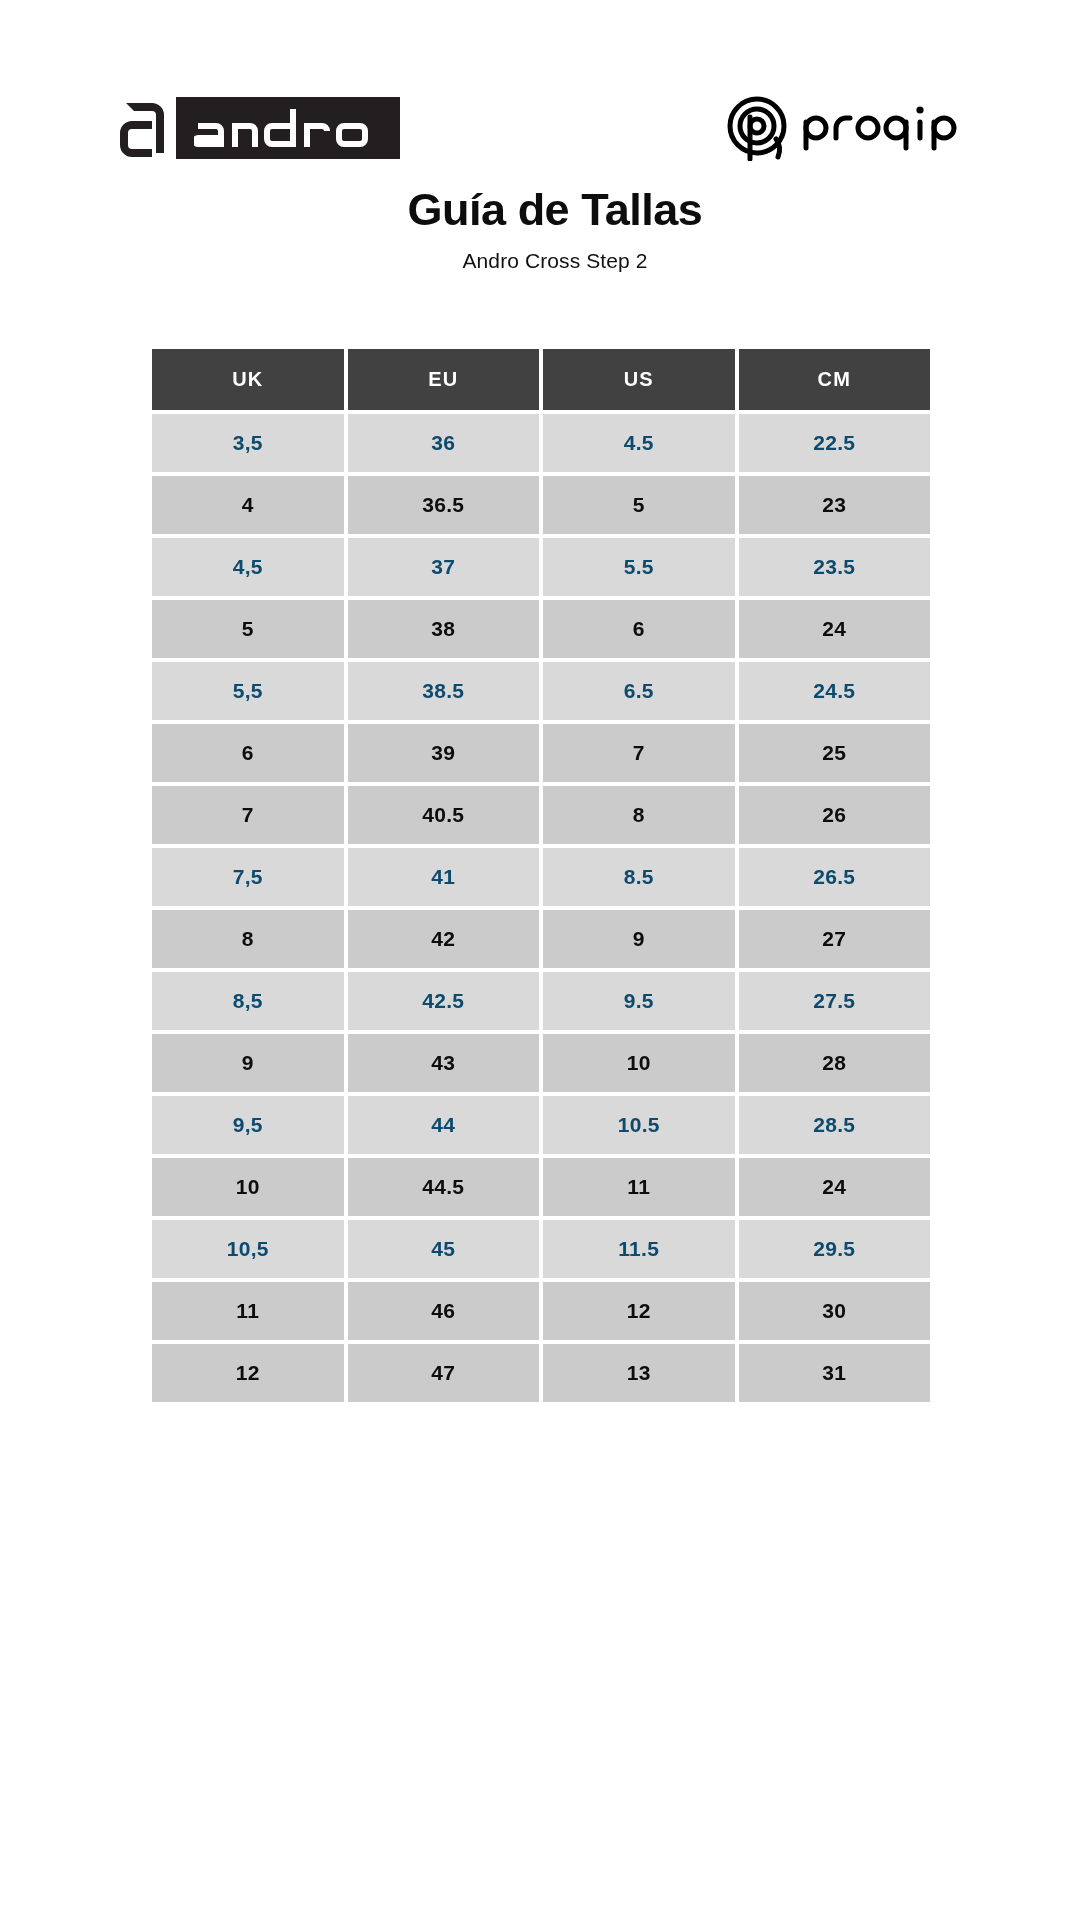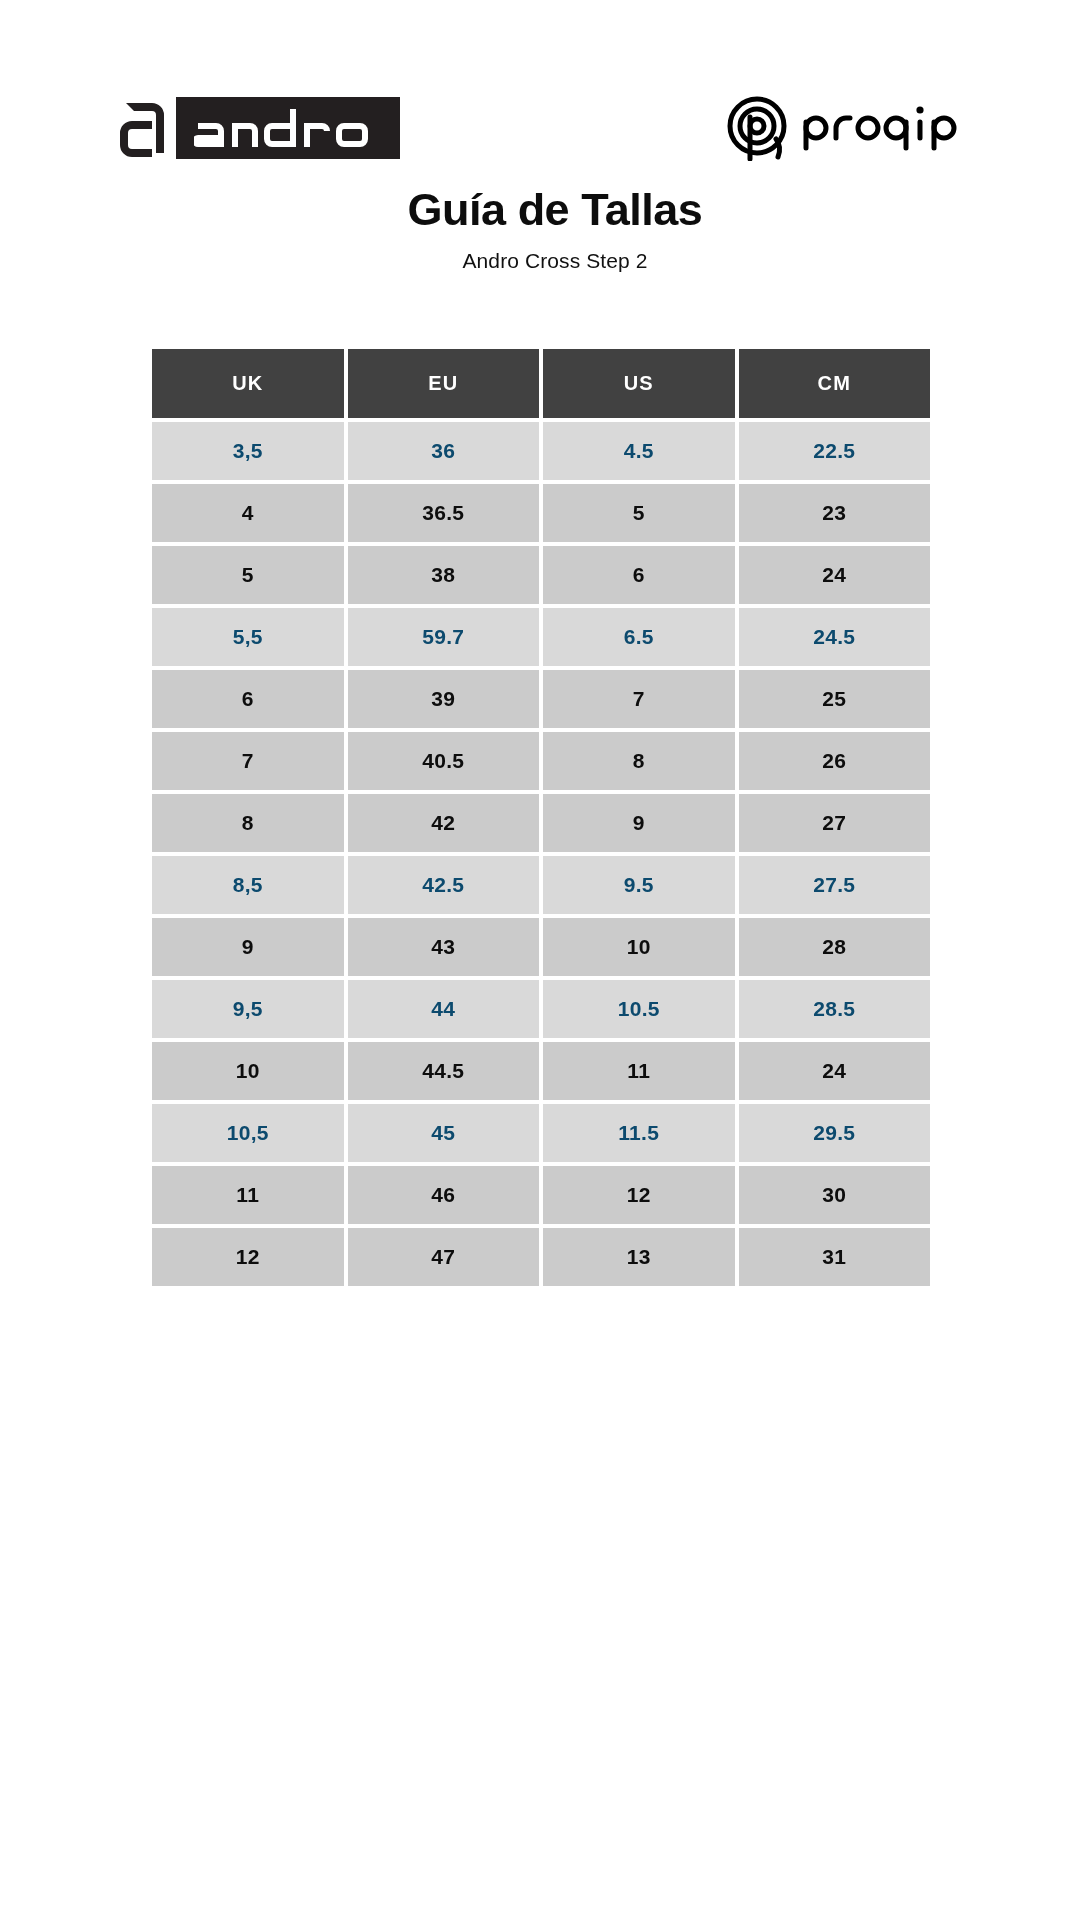--- a/index.html
+++ b/index.html
@@ -113,21 +113,21 @@
     vertical-align: middle;
     font-weight: bold;
     padding: 0;
     height: 58px;
     font-size: 21px;
     letter-spacing: 0.3px;
   }
   .size-table thead th {
     background: #414141;
     color: #ffffff;
-    height: 69px;
+    height: 61px;
     font-size: 20px;
     letter-spacing: 1.1px;
   }
   .size-table tbody tr.row-light td {
     background: #d9d9d9;
     color: #0c4a6e;
   }
   .size-table tbody tr.row-dark td {
     background: #cbcbcb;
     color: #0d0d0d;
@@ -229,44 +229,56 @@
           <td>36</td>
           <td>4.5</td>
           <td>22.5</td>
         </tr>
         <tr class="row-dark">
           <td>4</td>
           <td>36.5</td>
           <td>5</td>
           <td>23</td>
         </tr>
+        <tr class="row-light">
+          <td>4,5</td>
+          <td>37</td>
+          <td>5.5</td>
+          <td>23.5</td>
+        </tr>
         <tr class="row-dark">
           <td>5</td>
           <td>38</td>
           <td>6</td>
           <td>24</td>
         </tr>
         <tr class="row-light">
           <td>5,5</td>
-          <td>59.7</td>
+          <td>38.5</td>
           <td>6.5</td>
           <td>24.5</td>
         </tr>
         <tr class="row-dark">
           <td>6</td>
           <td>39</td>
           <td>7</td>
           <td>25</td>
         </tr>
         <tr class="row-dark">
           <td>7</td>
           <td>40.5</td>
           <td>8</td>
           <td>26</td>
         </tr>
+        <tr class="row-light">
+          <td>7,5</td>
+          <td>41</td>
+          <td>8.5</td>
+          <td>26.5</td>
+        </tr>
         <tr class="row-dark">
           <td>8</td>
           <td>42</td>
           <td>9</td>
           <td>27</td>
         </tr>
         <tr class="row-light">
           <td>8,5</td>
           <td>42.5</td>
           <td>9.5</td>

